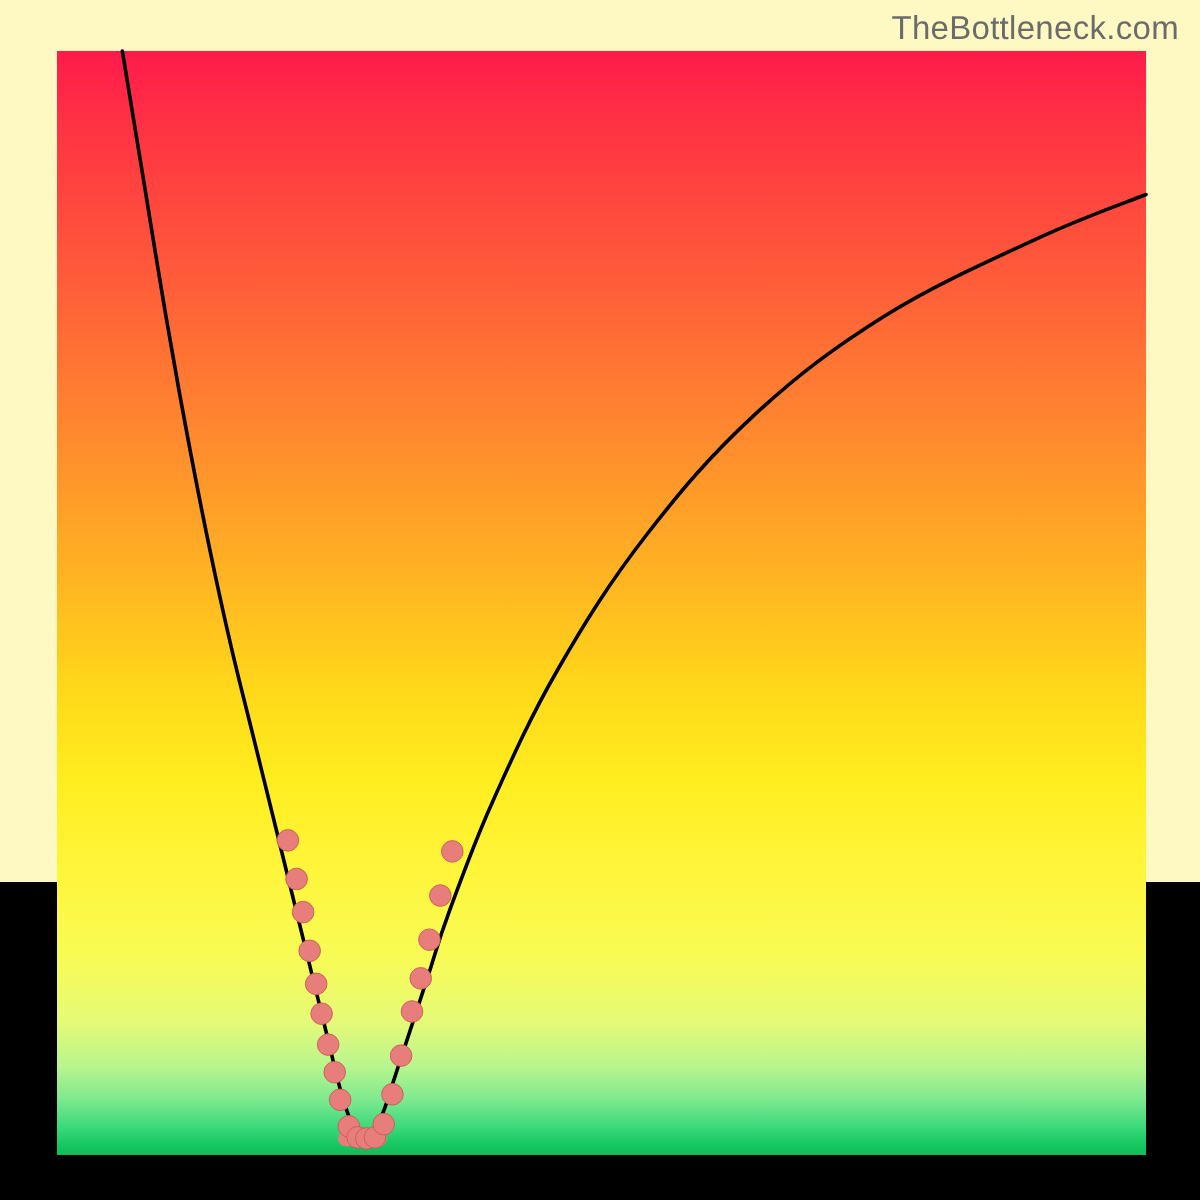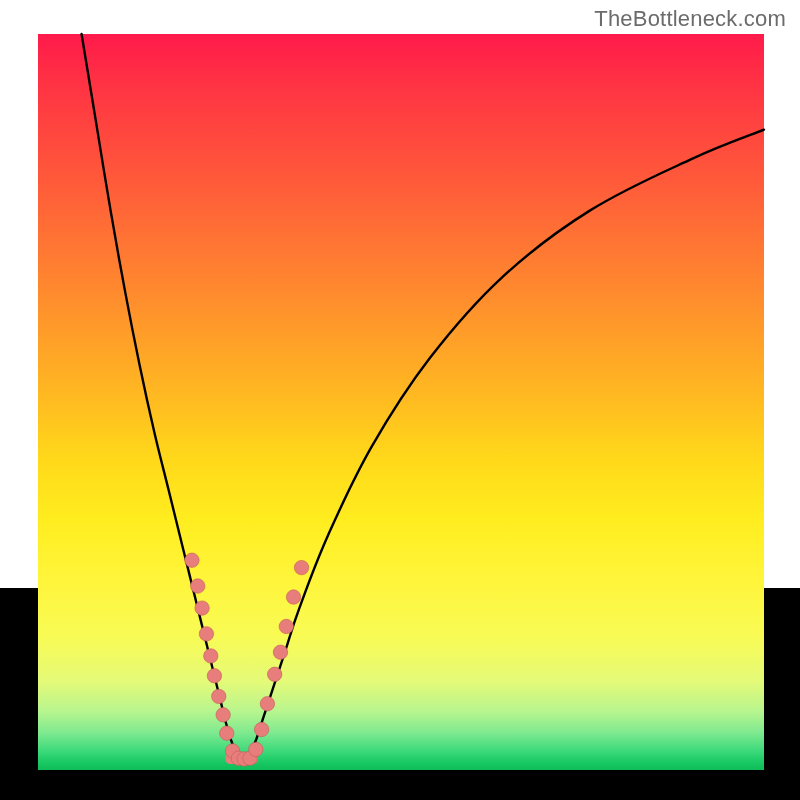--- a/index.html
+++ b/index.html
@@ -10,21 +10,21 @@
     background: #000;
     overflow: hidden;
     font-family: Arial, Helvetica, sans-serif;
   }
   .frame {
     position: absolute;
     left: 0;
     top: 0;
     width: 800px;
     height: 588px;
-    background: #ffffff;
+    background: #fef9c3;
   }
   .plot {
     position: absolute;
     left: 38px;
     top: 34px;
     width: 726px;
     height: 736px;
     background: linear-gradient(
       to bottom,
       #ff1a4b 0%,

